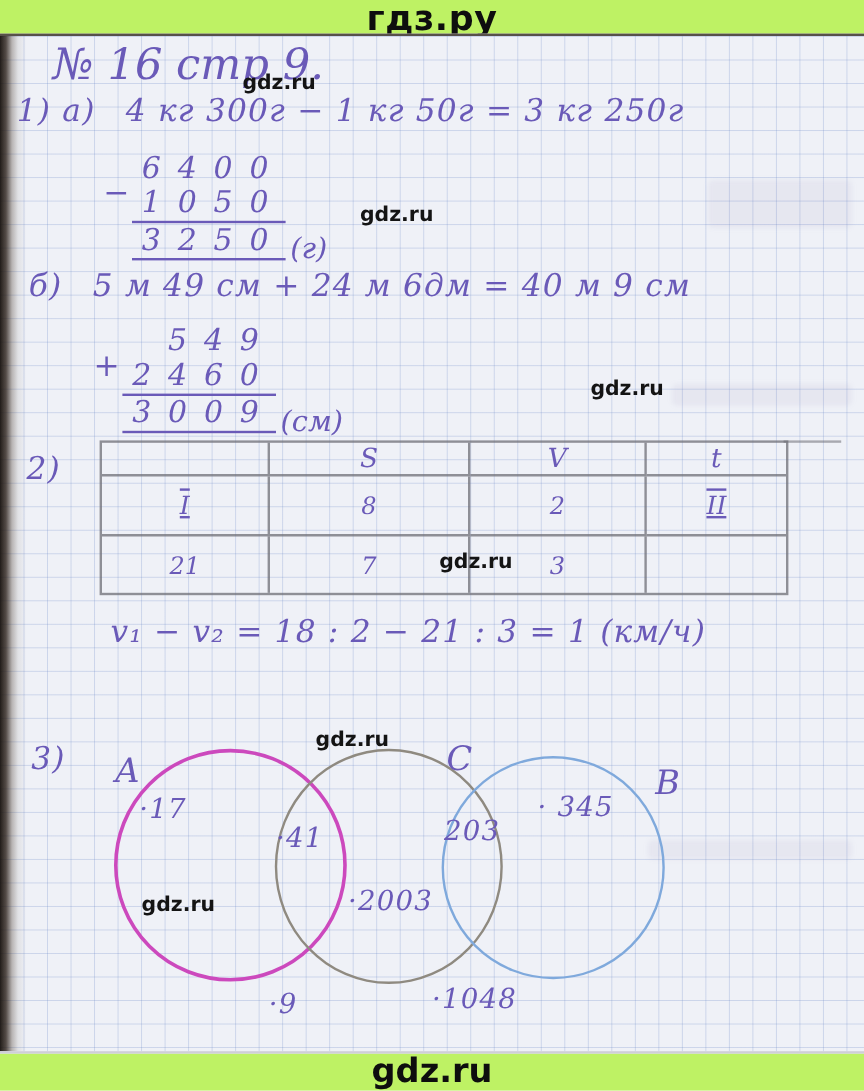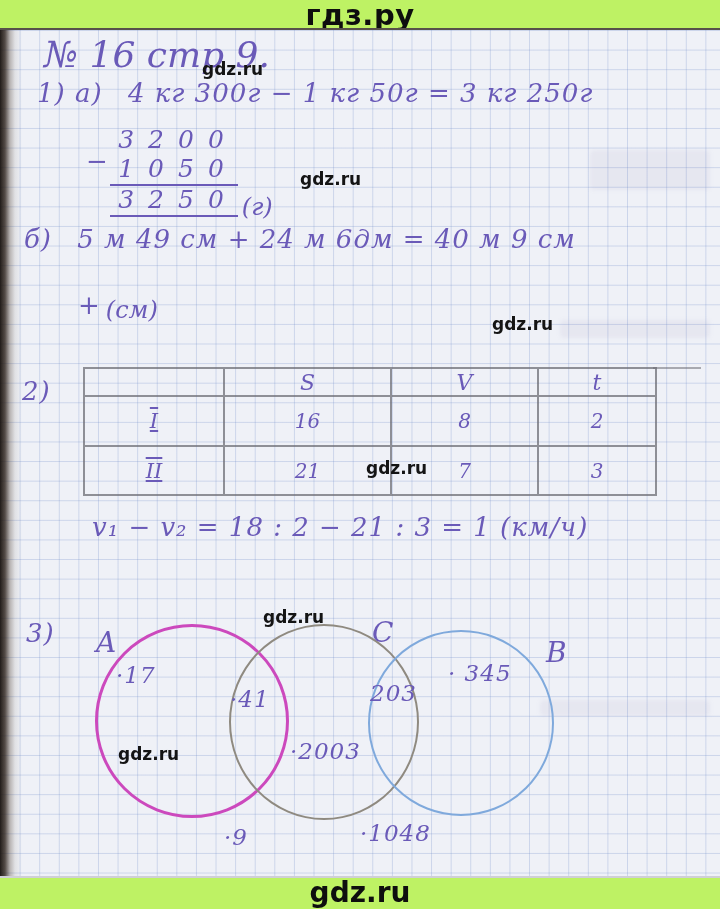--- a/index.html
+++ b/index.html
@@ -86,57 +86,61 @@
   <div class="notebook">
     <div class="spine"></div>
 
     <div class="ghost" style="left:560px; top:290px; width:150px; height:18px;"></div>
     <div class="ghost" style="left:540px; top:670px; width:170px; height:16px;"></div>
     <div class="ghost" style="left:590px; top:120px; width:120px; height:40px;"></div>
 
     <div class="hand title-line" style="left:44px; top:4px;">№ 16 стр 9.</div>
     <div class="wm" style="left:202px; top:29px;">gdz.ru</div>
 
-    <div class="hand eq" style="left:14px; top:48px;margin-left:23px;">
+    <div class="hand eq" style="left:14px; top:48px;">
       <span class="lbl">1) а)</span>
       <span>4 кг 300г − 1 кг 50г = 3 кг 250г</span>
     </div>
 
     <div class="colmath" style="left:86px; top:96px;">
       <span class="op">−</span>
       <div class="rows">
-        <div class="r">3200</div>
+        <div class="r">6400</div>
         <div class="r u">1050</div>
         <div class="r u">3250</div>
       </div>
       <span class="unit">(г)</span>
     </div>
     <div class="wm" style="left:300px; top:139px;">gdz.ru</div>
 
     <div class="hand eq" style="left:24px; top:194px;">
       <span class="lbl">б)</span>
       <span>5 м 49 см + 24 м 6дм = 40 м 9 см</span>
     </div>
 
     <div class="colmath" style="left:78px; top:240px;">
       <span class="op">+</span>
+      <div class="rows">
+        <div class="r">549</div>
+        <div class="r u">2460</div>
+        <div class="r u">3009</div>
+      </div>
       <span class="unit">(см)</span>
     </div>
     <div class="wm" style="left:492px; top:284px;">gdz.ru</div>
 
     <div class="hand eq" style="left:22px; top:346px;">2)</div>
 
     <div class="ntable">
       <div class="cell head"></div>
       <div class="cell head">S</div>
       <div class="cell head">V</div>
       <div class="cell head">t</div>
 
       <div class="cell roman">I</div>
-      <div class="cell num">16</div>
       <div class="cell num">8</div>
       <div class="cell num">2</div>
 
       <div class="cell roman">II</div>
       <div class="cell num">21</div>
       <div class="cell num">7</div>
       <div class="cell num">3</div>
     </div>
     <div class="table-overshoot"></div>
     <div class="wm" style="left:366px; top:428px;">gdz.ru</div>

